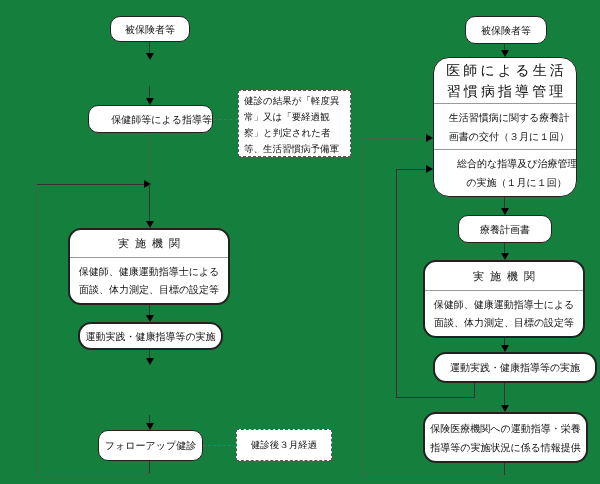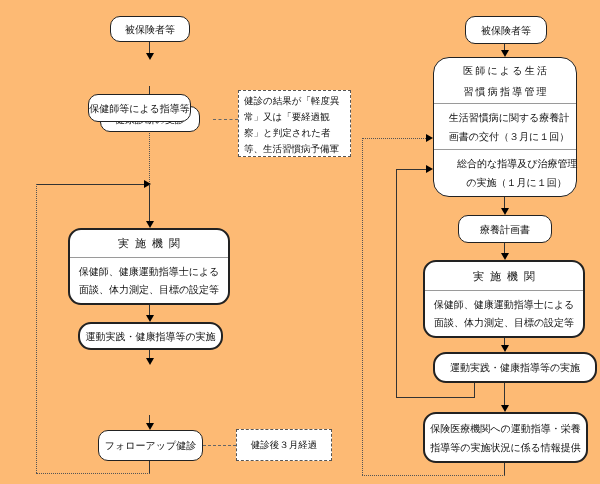--- a/index.html
+++ b/index.html
@@ -1,17 +1,17 @@
 <!DOCTYPE html>
 <html><head>
 <meta charset="utf-8">
 <style>
   html,body{margin:0;padding:0;background:#ffffff;}
   #stage{
-    position:relative;width:600px;height:484px;background:#fdba74;
+    position:relative;width:600px;height:484px;background:#15803d;
     font-family:"Liberation Sans",sans-serif;color:#111;overflow:hidden;
   }
   .box{
     position:absolute;box-sizing:border-box;border:1px solid #222;border-radius:10px;
     display:flex;align-items:center;justify-content:center;text-align:center;
     font-size:10px;line-height:13px;background:#fff;
   }
   .box-bold{border-width:2.5px;border-radius:13px;}
   .note{
     position:absolute;box-sizing:border-box;border:1px dashed #555;background:#fff;
@@ -24,21 +24,21 @@
   .dash-h{border-top-style:dashed;border-top-color:#666;}
   .tri-d{position:absolute;width:0;height:0;border-left:4px solid transparent;
          border-right:4px solid transparent;border-top:7px solid #000;}
   .tri-r{position:absolute;width:0;height:0;border-top:4px solid transparent;
          border-bottom:4px solid transparent;border-left:7px solid #000;}
   .panel-title{font-size:11px;letter-spacing:.55em;text-indent:.55em;}
   .panel-head{display:flex;align-items:center;justify-content:center;}
   .divider{border-top:1px solid #9a9a9a;width:100%;}
   .body-lines{display:flex;flex-direction:column;align-items:center;justify-content:center;}
   .body-lines span{display:block;font-size:10px;line-height:18px;white-space:nowrap;}
-  .big-title span{display:block;font-size:10px;line-height:21px;letter-spacing:.22em;text-indent:.22em;white-space:nowrap;}
+  .big-title span{display:block;font-size:14px;line-height:21px;letter-spacing:.22em;text-indent:.22em;white-space:nowrap;}
   .sec{padding:4px 0 4px 8px;text-align:center;}
   .sec span{display:block;font-size:10px;line-height:19px;white-space:nowrap;}
   .nowrap{white-space:nowrap;}
 </style>
 </head>
 <body>
 
 <div id="stage">
 
   <div class="box" style="left:110px;top:16px;width:80px;height:26px;">
@@ -48,21 +48,21 @@
   <div class="vline" style="left:149px;top:42px;height:11px;"></div>
   <div class="tri-d" style="left:146px;top:53px;"></div>
 
   <div class="box" style="left:100px;top:60px;width:100px;height:26px;margin-top:46px;">
     <span class="nowrap">健康診断の受診</span>
   </div>
 
   <div class="vline" style="left:149px;top:86px;height:12px;"></div>
   <div class="tri-d" style="left:146px;top:98px;"></div>
 
-  <div class="box" style="left:88px;top:94px;width:103px;height:28px;">
+  <div class="box" style="left:88px;top:105px;width:125px;height:28px;justify-content:flex-end;">
     <span class="nowrap">保健師等による指導等</span>
   </div>
 
   <div class="hline dash-h" style="left:213px;top:119px;width:25px;"></div>
 
   <div class="note" style="left:238px;top:90px;width:113px;height:67px;">
     <span style="display:block;white-space:nowrap;">健診の結果が「軽度異</span>
     <span style="display:block;white-space:nowrap;">常」又は「要経過観</span>
     <span style="display:block;white-space:nowrap;">察」と判定された者</span>
     <span style="display:block;white-space:nowrap;">等、生活習慣病予備軍</span>

